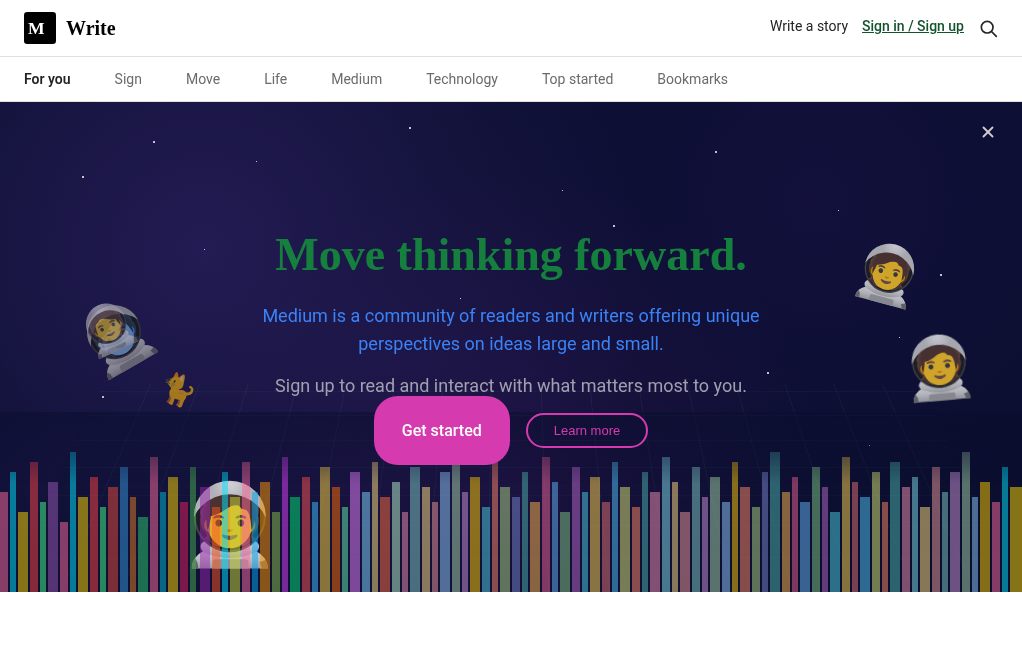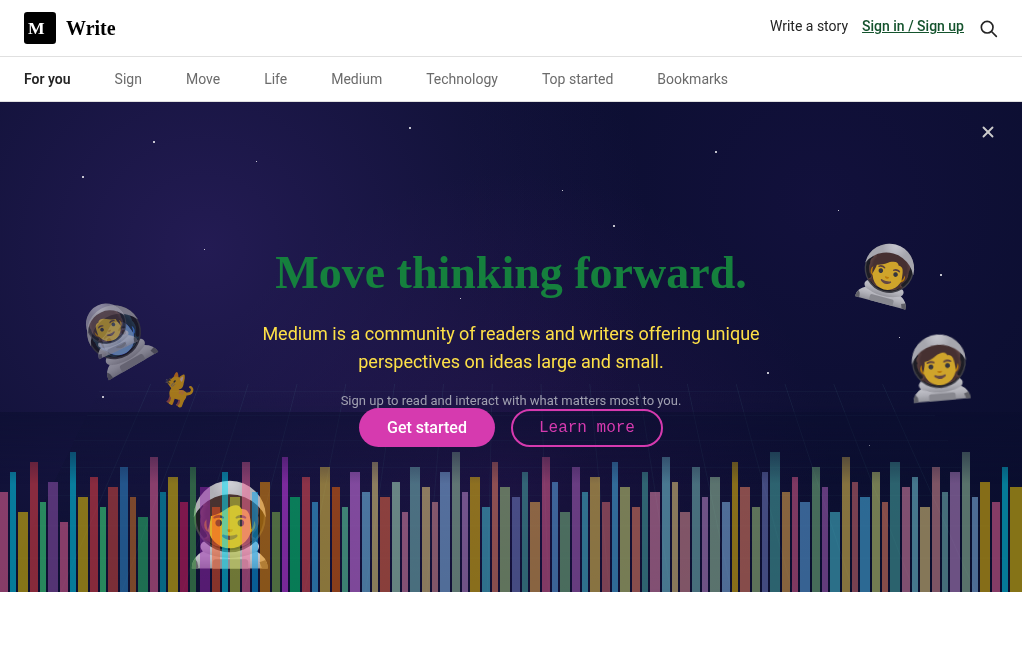--- a/index.html
+++ b/index.html
@@ -208,54 +208,54 @@
     .hero-title {
       font-size: 46px;
       font-weight: 800;
       color: #15803d;
       line-height: 1.15;
       margin-bottom: 20px;
       font-family: Georgia, serif;
     }
     .hero-subtitle {
       font-size: 18px;
-      color: #fde047;
+      color: #3b82f6;
       line-height: 1.6;
       margin-bottom: 16px;
     }
     .hero-subtext {
-      font-size: 13px;
+      font-size: 18px;
       color: #a0a0b0;
     }
     .hero-buttons {
       display: flex;
       gap: 16px;
       justify-content: center;
       align-items: center;
     }
     .get-started-btn {
       background: #d63aaf;
       color: #fff;
       border: none;
       border-radius: 24px;
-      padding: 10px 28px;
+      padding: 25px 28px;
       font-size: 16px;
       cursor: pointer;
       font-family: inherit;
       font-weight: 500;
     }
     .learn-more-btn {
       background: transparent;
       color: #d63aaf;
       border: 2px solid #d63aaf;
       border-radius: 24px;
       padding: 8px 26px;
-      font-size: 16px;
-      cursor: pointer;
-      font-family: Liberation Mono, monospace;
+      font-size: 13px;
+      cursor: pointer;
+      font-family: Liberation Sans, sans-serif;
       font-weight: 500;
     }
 
     
     .close-btn {
       position: absolute;
       top: 16px;
       right: 20px;
       background: none;
       border: none;

